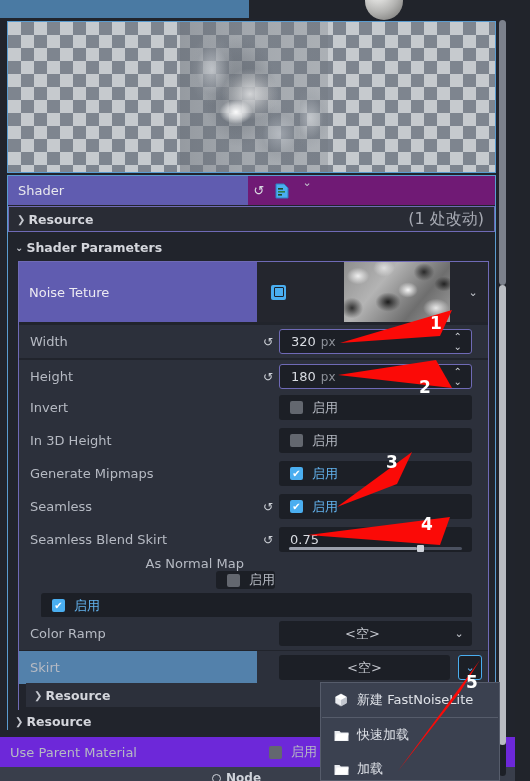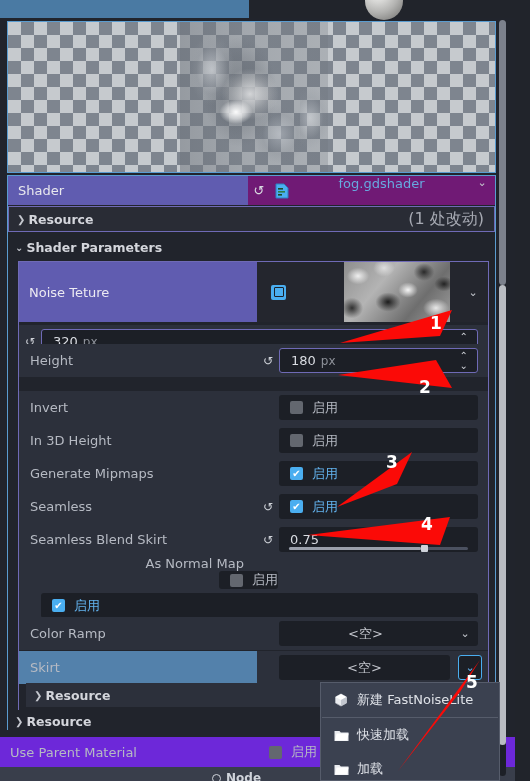--- a/index.html
+++ b/index.html
@@ -98,21 +98,21 @@
       linear-gradient(130deg, #8e8e8e 0%, #b4b4b4 35%, #6e6e6e 70%, #a0a0a0 100%);
   }
   .ntex-caret { width:30px; text-align:center; color:#c3c6cd; font-size:11px; }
 
   
   .prow { position:absolute; left:19px; width:469px; height:33px; display:flex; align-items:center; background:#2c303b; }
   .plabel { width:238px; padding-left:11px; color:#b6bac3; font-size:13px; }
   .prow.sel .plabel-box { background:#5381ab; }
   .plabel-box { width:238px; height:33px; display:flex; align-items:center; }
   .rev { width:22px; text-align:center; color:#cfd2d8; font-size:12px; }
-  .pfield { flex:1; height:25px; margin-right:10px; background:#1c1f26; border-radius:3px; display:flex; align-items:center; position:relative; }
+  .pfield { flex:1; height:25px; margin-right:16px; background:#1c1f26; border-radius:3px; display:flex; align-items:center; position:relative; }
   .pfield.bordered { border:1px solid #6f6ab6; }
   .num { color:#d9dce2; font-size:13px; padding-left:11px; }
   .unit { color:#8d9199; font-size:12px; margin-left:5px; }
   .spin { position:absolute; right:9px; color:#cdd0d6; font-size:10px; line-height:1.0; text-align:center; }
   .chk { width:13px; height:13px; margin-left:11px; border-radius:2px; background:#63676f; }
   .chk.on { background:#4aaef0; display:flex; align-items:center; justify-content:center; }
   .chk.on::after { content:"✔"; color:#fff; font-size:10px; line-height:1; }
   .chk-lab { margin-left:9px; font-size:13px; color:#b6bac3; }
   .chk-lab.on { color:#63b3ef; }
   .empty-val { flex:1; text-align:center; color:#c5c8cf; font-size:13px; }
@@ -189,21 +189,20 @@
     <div class="shader-name-chip">Shader</div>
     <div class="reset-ico">↺</div>
     <div class="doc-ico">
       <svg width="14" height="16" viewBox="0 0 14 16">
         <path d="M1 1 h8 l4 4 v10 h-12 z" fill="#4aaef0" stroke="#2b82c0" stroke-width="1"></path>
         <rect x="3" y="5" width="5" height="1.6" fill="#1c4b2a"></rect>
         <rect x="3" y="8" width="7" height="1.6" fill="#2e7d46"></rect>
         <rect x="3" y="11" width="4" height="1.6" fill="#1c4b2a"></rect>
       </svg>
     </div>
-    <div class="shader-file">fog.gdshader</div>
     <div class="caret">⌄</div>
   </div>
 
   <div class="res-top">
     <span class="arrow-r">❯</span>
     <span>Resource</span>
     <span class="cnt">(1 处改动)</span>
   </div>
 
   <div class="sec-params">
@@ -216,29 +215,32 @@
   <div class="ntex-row">
     <div class="ntex-chip">Noise Teture</div>
     <div class="ntex-mid">
       <div class="img-ico"></div>
       <div class="ntex-thumb"></div>
     </div>
     <div class="ntex-caret">⌄</div>
   </div>
 
   <div class="prow" style="top:325px;">
+    <div class="plabel-box">
+        <span class="plabel">Width</span>
+      </div>
     <div class="rev">↺</div>
     <div class="pfield bordered">
       <span class="num">320</span>
       <span class="unit">px</span>
       <span class="spin">⌃<br>⌄</span>
     </div>
   </div>
 
-  <div class="prow" style="top:344px;">
+  <div class="prow" style="top:360px;">
     <div class="plabel-box">
         <span class="plabel">Height</span>
       </div>
     <div class="rev">↺</div>
     <div class="pfield bordered">
       <span class="num">180</span>
       <span class="unit">px</span>
       <span class="spin">⌃<br>⌄</span>
     </div>
   </div>

